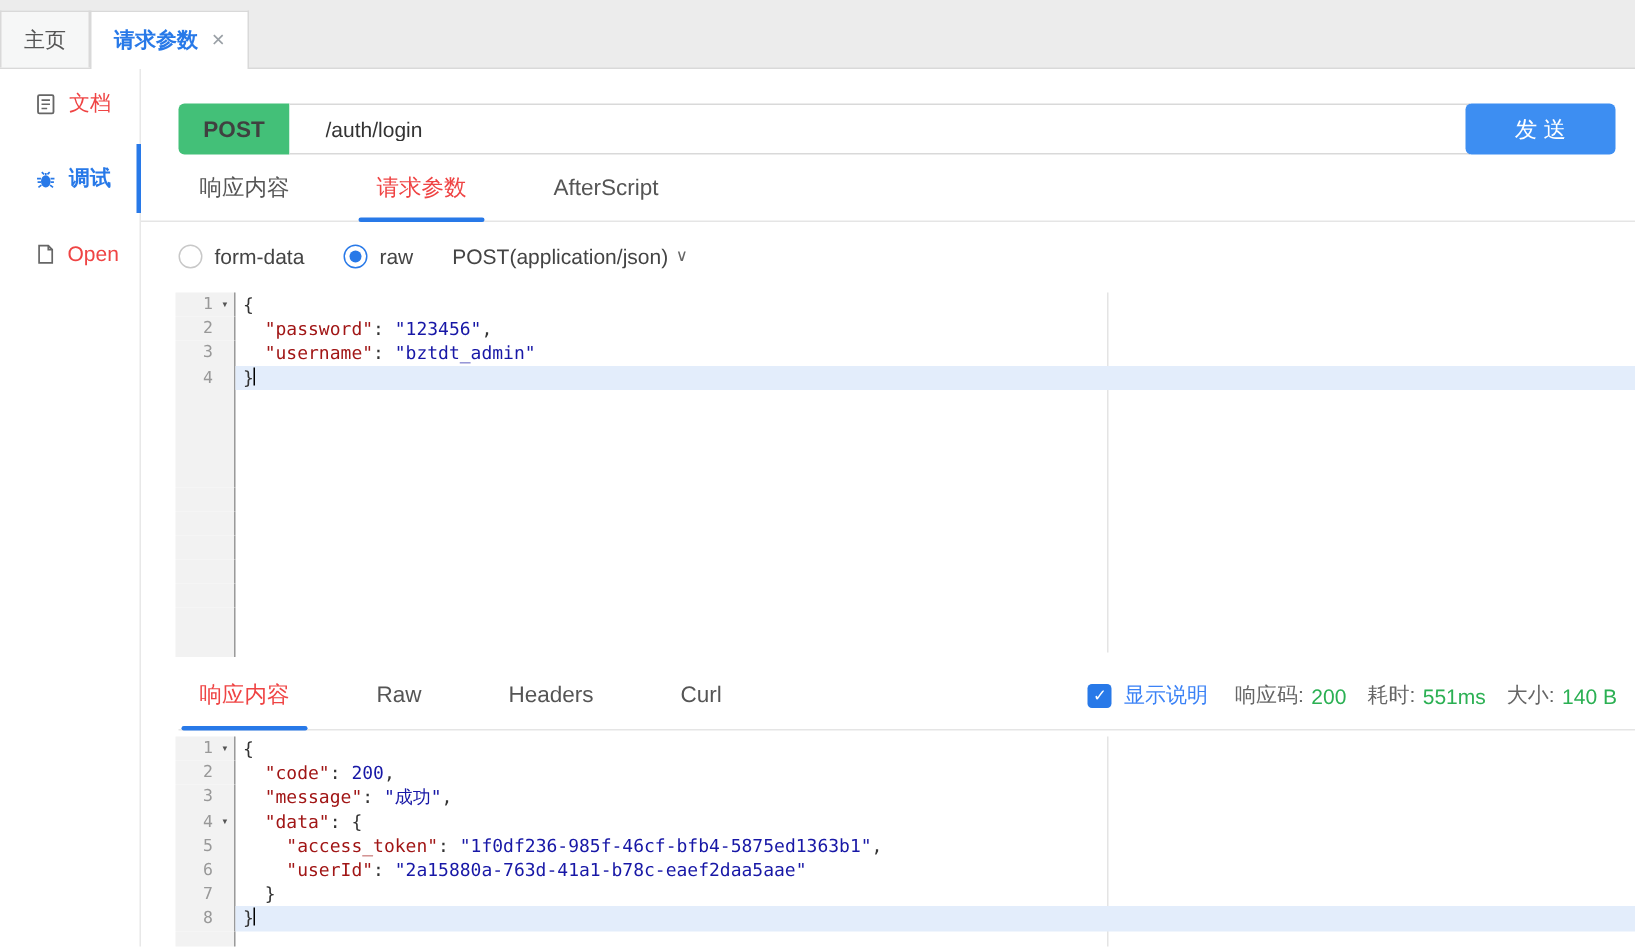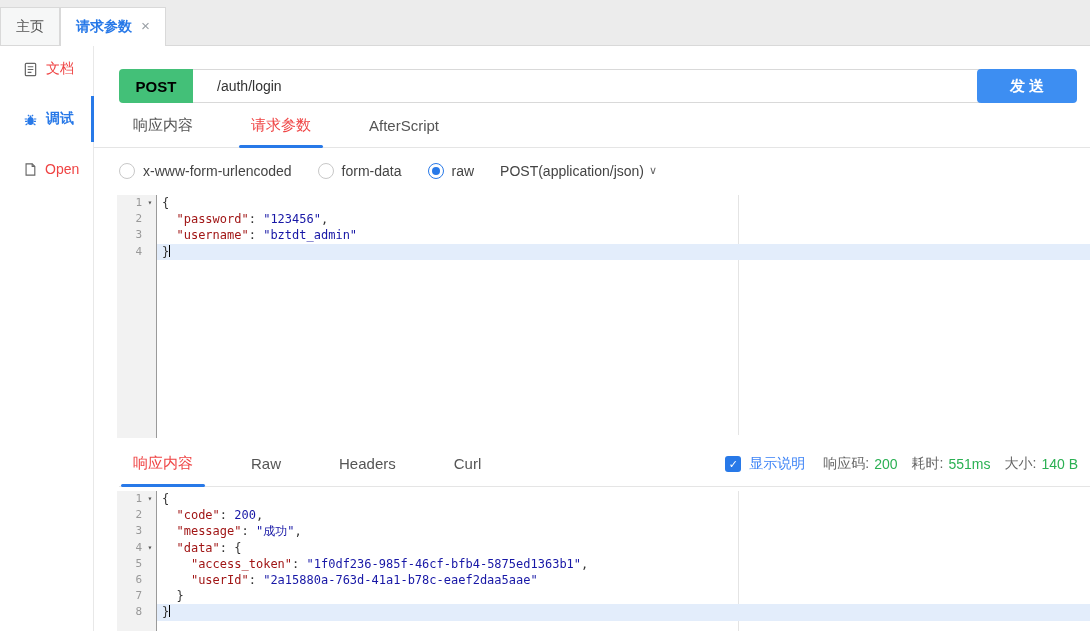--- a/index.html
+++ b/index.html
@@ -24,28 +24,28 @@
     gap:8px; padding-left:23px; font-size:14px; color:#ef4444; cursor:pointer; }
   .side-item.active { color:#2879e8; font-weight:bold; }
   .side-indicator { position:absolute; right:-1px; top:50px; width:3px; height:46px;
     background:#2879e8; }
   .side-item svg { flex-shrink:0; }
 
   .main { flex:1; position:relative; overflow:hidden; }
 
   
   .req-row { display:flex; margin:23px 13px 0 25px; height:34px; }
-  .method-btn { width:74px; background:#43c078; color:#000000; font-weight:bold;
+  .method-btn { width:74px; background:#43c078; color:#404040; font-weight:bold;
     font-size:15px; border:none; border-radius:4px 0 0 4px; cursor:pointer; }
   .url-input { flex:1; border:1px solid #d9d9d9; border-left:none; font-size:14px;
     color:#333; padding:0 24px; outline:none;
     font-family:"Liberation Sans","DejaVu Sans",sans-serif; }
   .send-btn { width:100px; background:#3d8ef2; color:#fff; font-size:15px;
     border:none; border-radius:4px; margin-left:-3px; position:relative; z-index:1;
-    cursor:pointer;font-weight:bold; }
+    cursor:pointer; }
 
   
   .tabs-row { height:45px; display:flex; align-items:center; padding-left:25px;
     border-bottom:1px solid #e5e5e5; }
   .flat-tab { position:relative; height:100%; display:flex; align-items:center;
     padding:0 14px; margin-right:30px; font-size:15px; color:#555; cursor:pointer; }
   .flat-tab.active { color:#ef4444; }
   .flat-tab.active::after { content:""; position:absolute; left:2px; right:2px;
     bottom:-1px; height:3px; border-radius:2px; background:#2879e8; }
 
@@ -152,24 +152,20 @@
         <span>请求参数</span>
       </div>
       <div class="flat-tab">
         <span>AfterScript</span>
       </div>
     </div>
 
     <div class="body-type-row">
       <div class="radio-group">
         <span class="radio"></span>
-        <span class="radio-label">x-www-form-urlencoded</span>
-      </div>
-      <div class="radio-group">
-        <span class="radio"></span>
         <span class="radio-label">form-data</span>
       </div>
       <div class="radio-group">
         <span class="radio sel"></span>
         <span class="radio-label">raw</span>
       </div>
       <div class="ct-select">
         <span>POST(application/json)</span>
         <span class="ct-caret">∨</span>
       </div>

